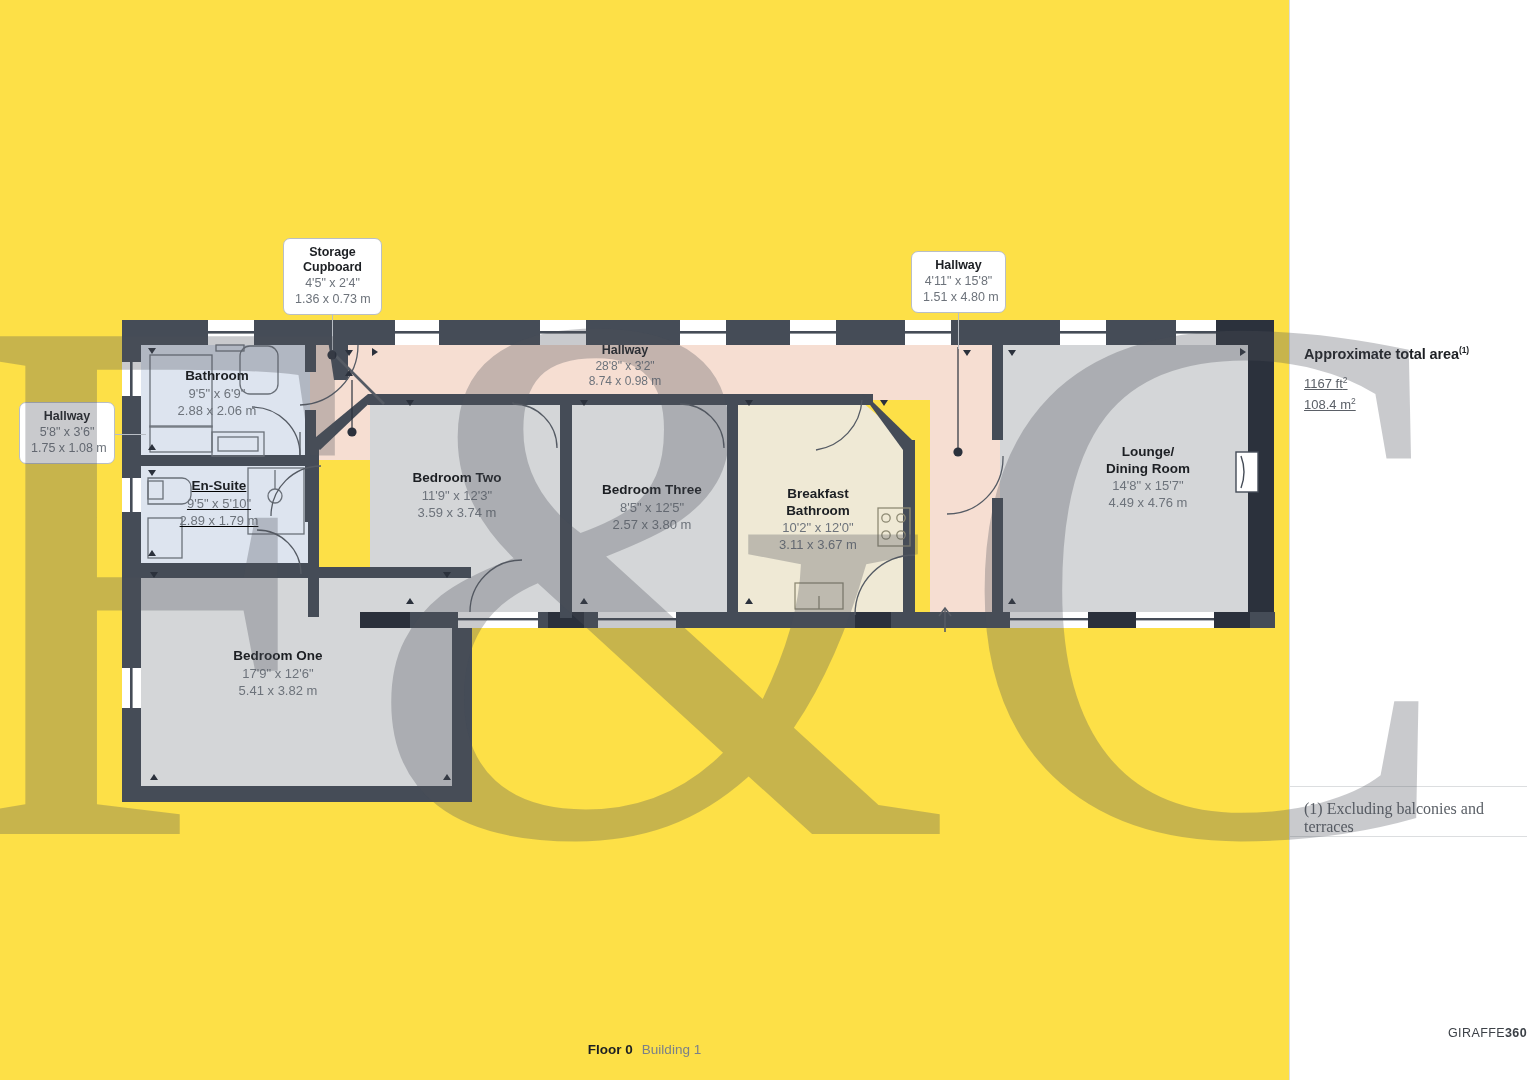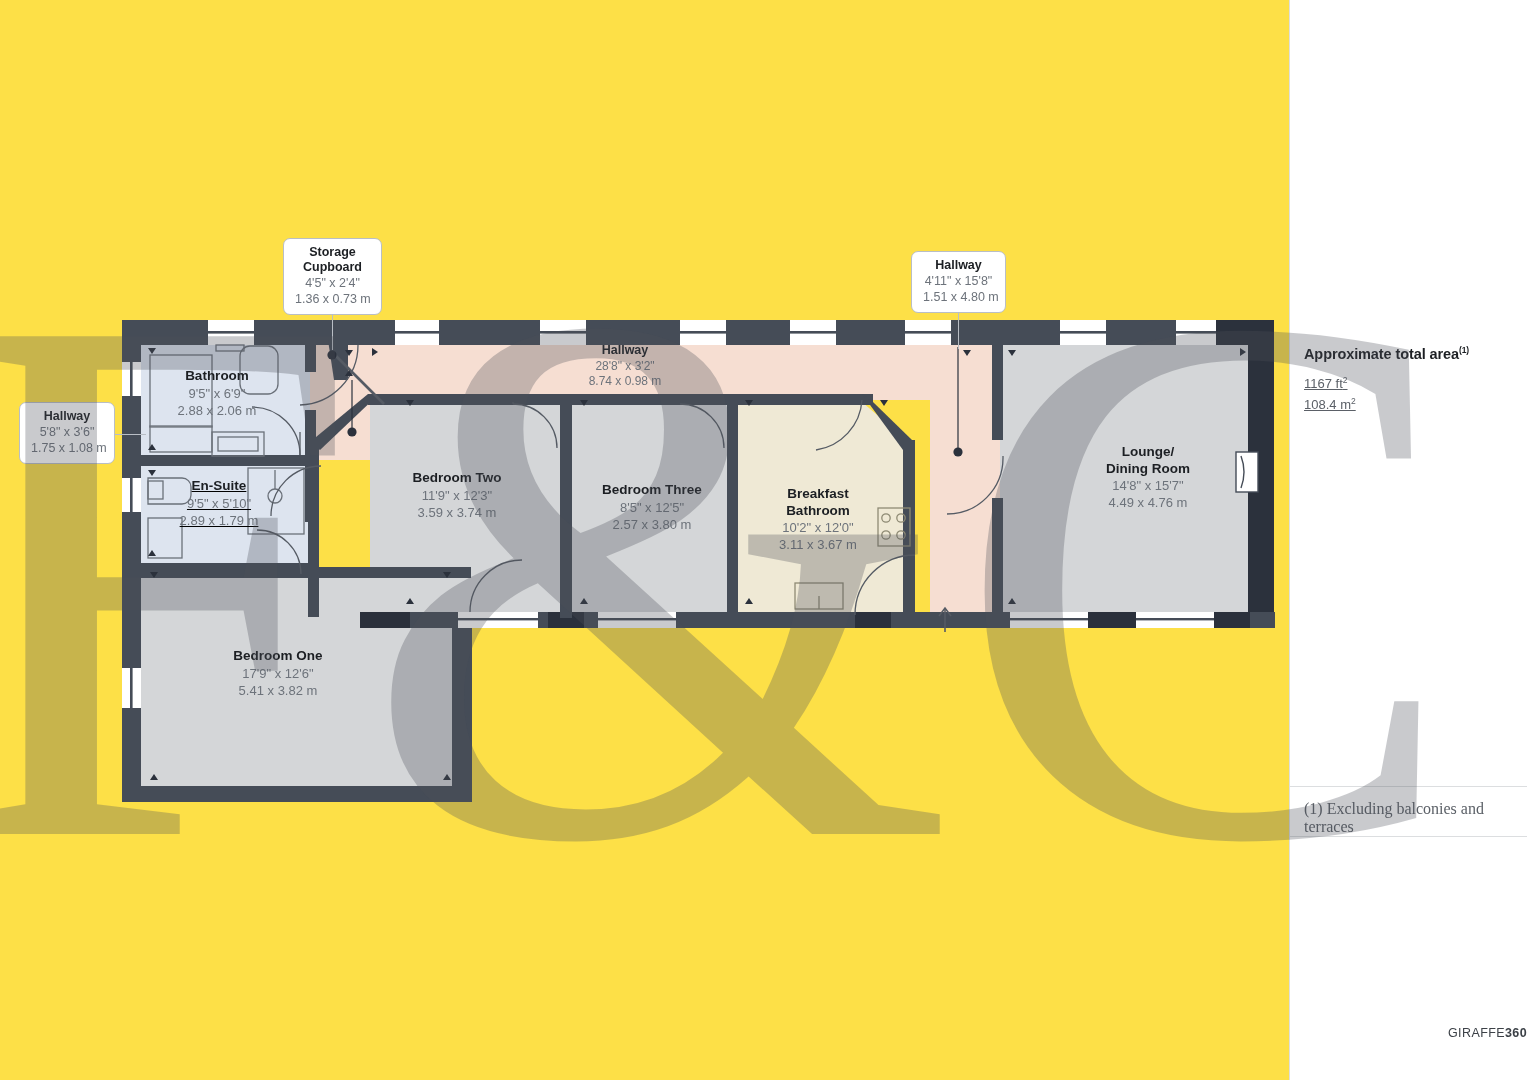--- a/index.html
+++ b/index.html
@@ -456,20 +456,23 @@
     <div class="c-dim">1.51 x 4.80 m</div>
   </div>
 
   <div class="leader" style="left:114px; top:434px; width:32px; height:1px;"></div>
   <div class="callout" style="left:19px; top:402px; width:96px;">
     <div class="c-name">Hallway</div>
     <div class="c-dim">5'8" x 3'6"</div>
     <div class="c-dim">1.75 x 1.08 m</div>
   </div>
 
+  <div id="footer">
+    <span class="floor">Floor 0</span><span>Building 1</span>
+  </div>
 
   <div id="side-panel">
 
     <div id="area-block" class="panel-block">
       <div id="area-title"><span>Approximate total area</span><sup>(1)</sup></div>
       <div class="area-val"><span>1167 ft</span><sup>2</sup></div>
       <div class="area-val"><span>108.4 m</span><sup>2</sup></div>
     </div>
 
     <div id="excl-divider"></div>

